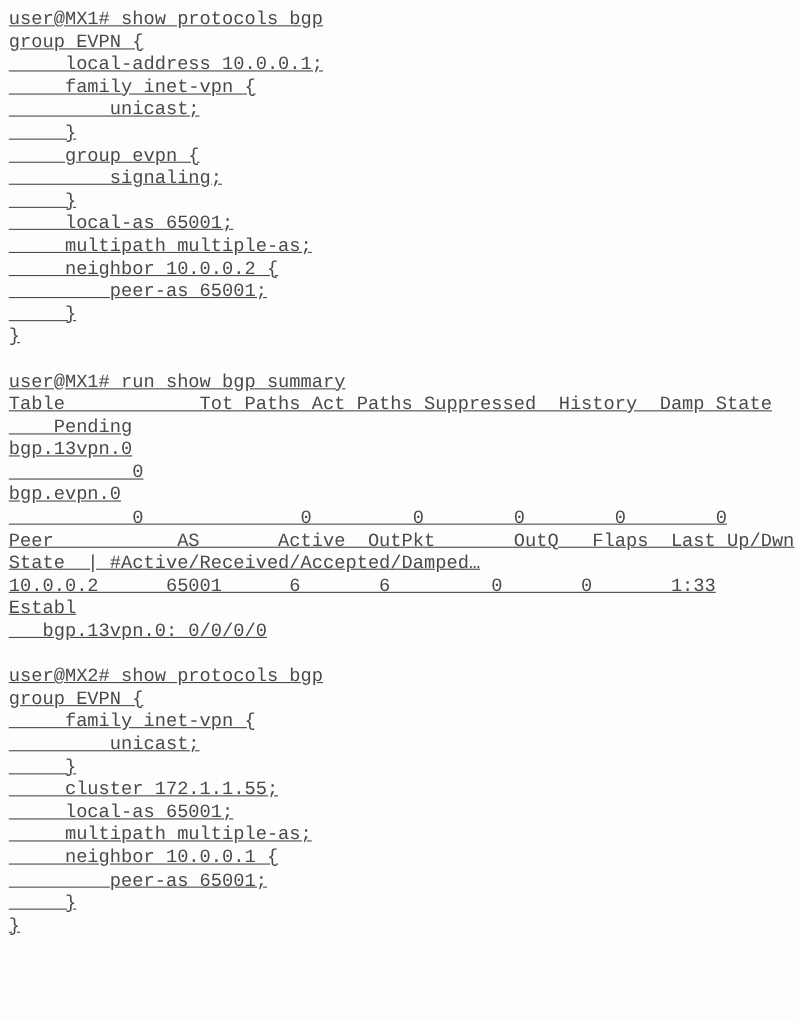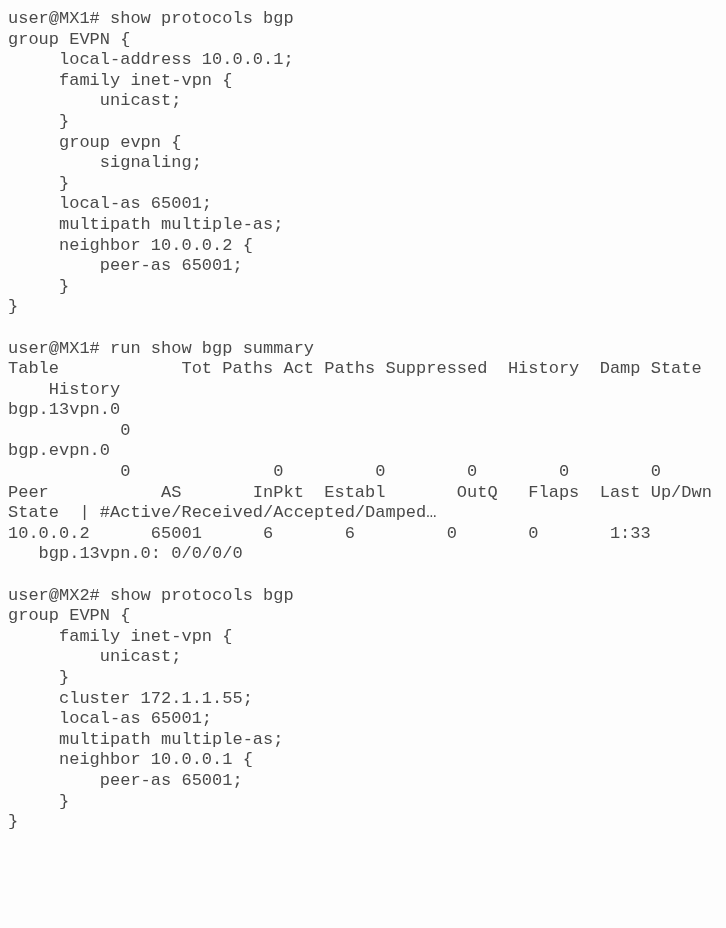--- a/index.html
+++ b/index.html
@@ -29,49 +29,50 @@
   }
   .t-line {
     white-space: pre;
     height: 20.6px;
     letter-spacing: 0px;
   }
 </style>
 </head>
 <body>
 
-<div class="terminal" id="terminal-root" style="color: rgb(74, 74, 74); background: rgb(253, 253, 253);">
+<div class="terminal" id="terminal-root" style="color: rgb(74, 74, 74); background: rgb(253, 253, 253); text-decoration: underline;">
     <div class="terminal-section">
       <div class="t-line">user@MX1# show protocols bgp</div>
       <div class="t-line">group EVPN {</div>
       <div class="t-line">     local-address 10.0.0.1;</div>
       <div class="t-line">     family inet-vpn {</div>
       <div class="t-line">         unicast;</div>
       <div class="t-line">     }</div>
       <div class="t-line">     group evpn {</div>
       <div class="t-line">         signaling;</div>
       <div class="t-line">     }</div>
       <div class="t-line">     local-as 65001;</div>
       <div class="t-line">     multipath multiple-as;</div>
       <div class="t-line">     neighbor 10.0.0.2 {</div>
       <div class="t-line">         peer-as 65001;</div>
       <div class="t-line">     }</div>
       <div class="t-line">}</div>
     </div>
     <div class="terminal-section">
       <div class="t-line">user@MX1# run show bgp summary</div>
       <div class="t-line">Table            Tot Paths Act Paths Suppressed  History  Damp State</div>
-      <div class="t-line">    History</div>
+      <div class="t-line">    Pending</div>
       <div class="t-line">bgp.13vpn.0</div>
       <div class="t-line">           0</div>
       <div class="t-line">bgp.evpn.0</div>
       <div class="t-line">           0              0         0        0        0        0</div>
-      <div class="t-line">Peer           AS       InPkt  Establ       OutQ   Flaps  Last Up/Dwn</div>
+      <div class="t-line">Peer           AS       Active  OutPkt       OutQ   Flaps  Last Up/Dwn</div>
       <div class="t-line">State  | #Active/Received/Accepted/Damped…</div>
       <div class="t-line">10.0.0.2      65001      6       6         0       0       1:33</div>
+      <div class="t-line">Establ</div>
       <div class="t-line">   bgp.13vpn.0: 0/0/0/0</div>
     </div>
     <div class="terminal-section">
       <div class="t-line">user@MX2# show protocols bgp</div>
       <div class="t-line">group EVPN {</div>
       <div class="t-line">     family inet-vpn {</div>
       <div class="t-line">         unicast;</div>
       <div class="t-line">     }</div>
       <div class="t-line">     cluster 172.1.1.55;</div>
       <div class="t-line">     local-as 65001;</div>

